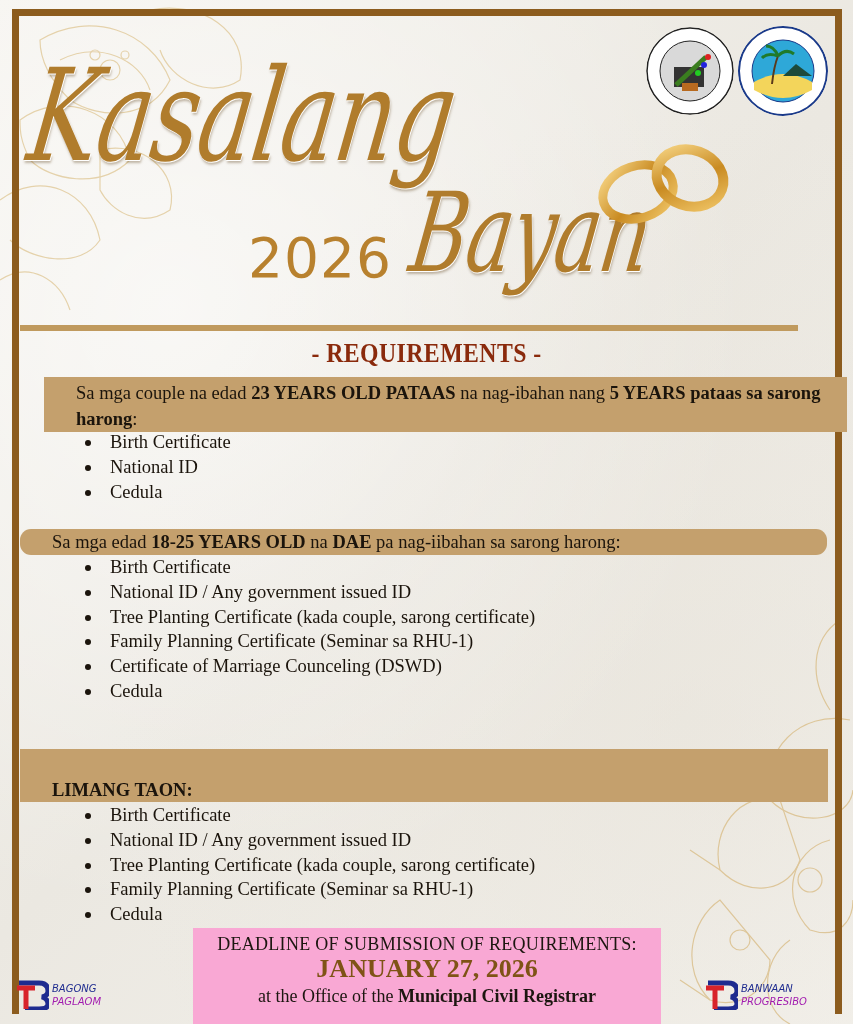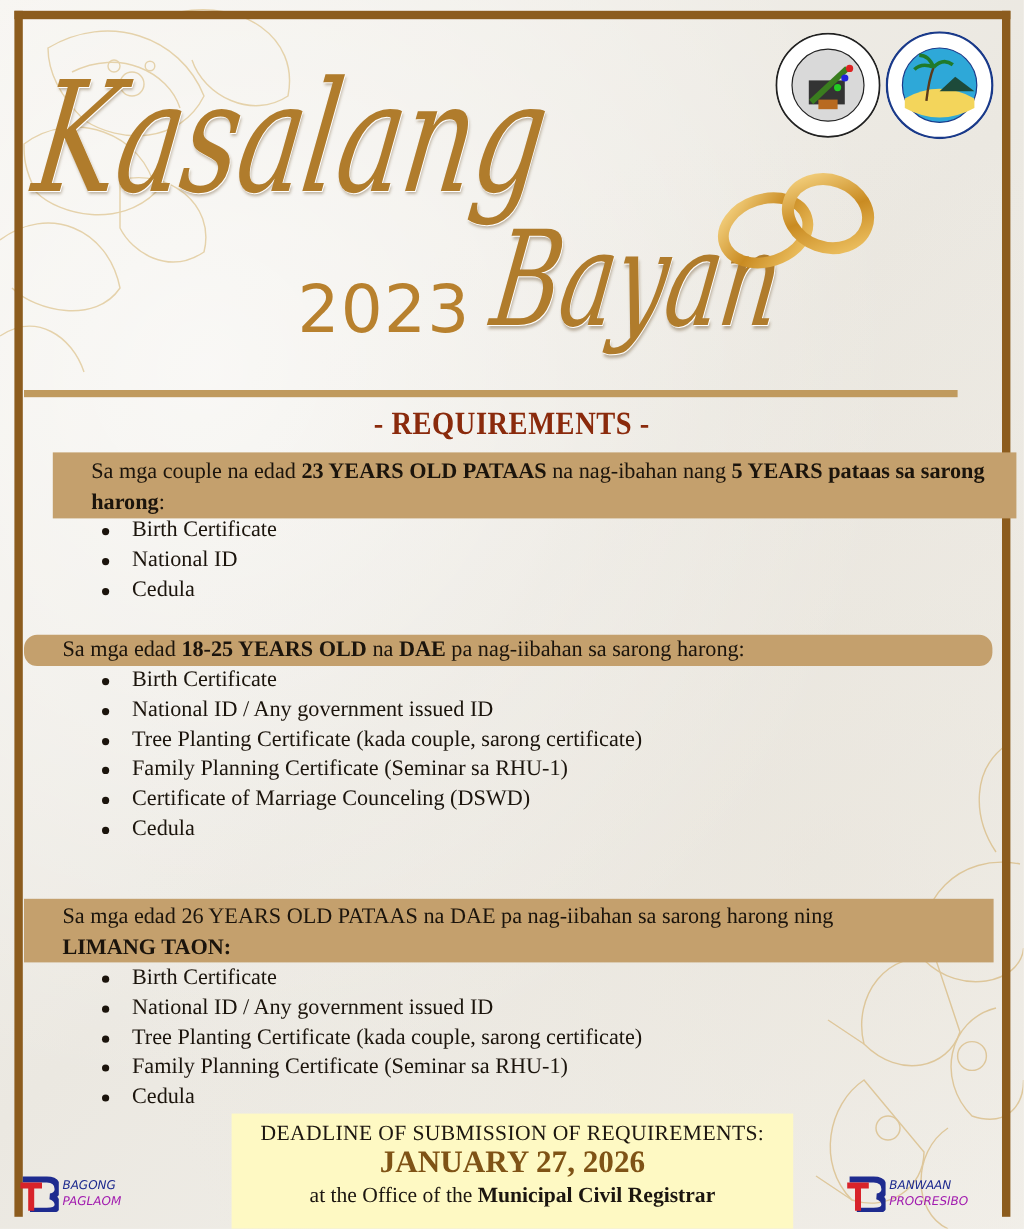--- a/index.html
+++ b/index.html
@@ -63,21 +63,21 @@
   .list li { position: relative; padding-left: 30px; }
   .list li::before {
     content: ""; position: absolute; left: 5px; top: 10px;
     width: 6px; height: 6px; border-radius: 50%; background: #1b140c;
   }
   .list1 { top: 430px; }
   .list2 { top: 555px; }
   .list3 { top: 803px; }
   .deadline {
     position: absolute; left: 193px; top: 928px; width: 468px; height: 96px;
-    background: #fef9c3; text-align: center;
+    background: #f9a8d4; text-align: center;
   }
   .dl-heading { font-size: 18px; padding-top: 5px; line-height: 22px; letter-spacing: 0.3px; }
   .dl-date { font-size: 26px; font-weight: bold; color: #7f5316; line-height: 28px; }
   .dl-office { font-size: 18px; line-height: 26px; }
   .dl-office b { font-weight: bold; }
   .party-logo { position: absolute; display: flex; align-items: center; }
   .party-mark { width: 34px; height: 30px; position: relative; }
   .party-text {
     font-family: "DejaVu Sans", sans-serif; font-weight: normal; font-style: italic;
     font-size: 10px; line-height: 13px; margin-left: 3px;
@@ -113,21 +113,21 @@
     <circle cx="150" cy="280" r="12"></circle>
       <circle cx="80" cy="340" r="10"></circle>
     <path d="M30 250 L60 270 M20 380 L50 400"></path>
   </g>
 </svg>
 
 <div class="frame"></div>
 
 <div class="title-script title-kasalang">Kasalang</div>
 <div class="title-script title-bayan">Bayan</div>
-<div class="year">2023</div>
+<div class="year">2026</div>
 
 <svg class="rings" width="160" height="90" viewBox="0 0 160 90">
   <defs>
     <linearGradient id="gold" x1="0" y1="0" x2="1" y2="1">
       <stop offset="0" stop-color="#f9d98a"></stop>
       <stop offset="0.5" stop-color="#c98b22"></stop>
       <stop offset="1" stop-color="#f2c86a"></stop>
     </linearGradient>
   </defs>
   <ellipse cx="48" cy="52" rx="36" ry="26" fill="none" stroke="url(#gold)" stroke-width="9" transform="rotate(-18 48 52)"></ellipse>
@@ -172,21 +172,21 @@
 <ul class="list list2">
   <li>Birth Certificate</li>
   <li>National ID / Any government issued ID</li>
   <li>Tree Planting Certificate (kada couple, sarong certificate)</li>
   <li>Family Planning Certificate (Seminar sa RHU-1)</li>
   <li>Certificate of Marriage Counceling (DSWD)</li>
   <li>Cedula</li>
 </ul>
 
 <div class="band band3">
-  <span>Sa mga edad 26 YEARS OLD PATAAS na DAE pa nag-iibahan sa sarong harong  ning </span><br><b>LIMANG TAON:</b>
+  <br><b>LIMANG TAON:</b>
 </div>
 <ul class="list list3">
   <li>Birth Certificate</li>
   <li>National ID / Any government issued ID</li>
   <li>Tree Planting Certificate (kada couple, sarong certificate)</li>
   <li>Family Planning Certificate (Seminar sa RHU-1)</li>
   <li>Cedula</li>
 </ul>
 
 <div class="deadline">

